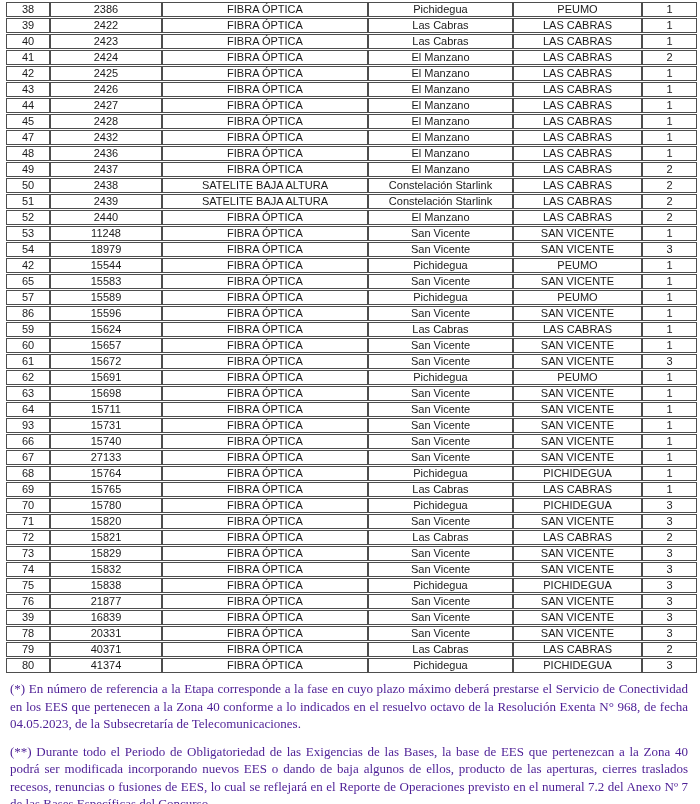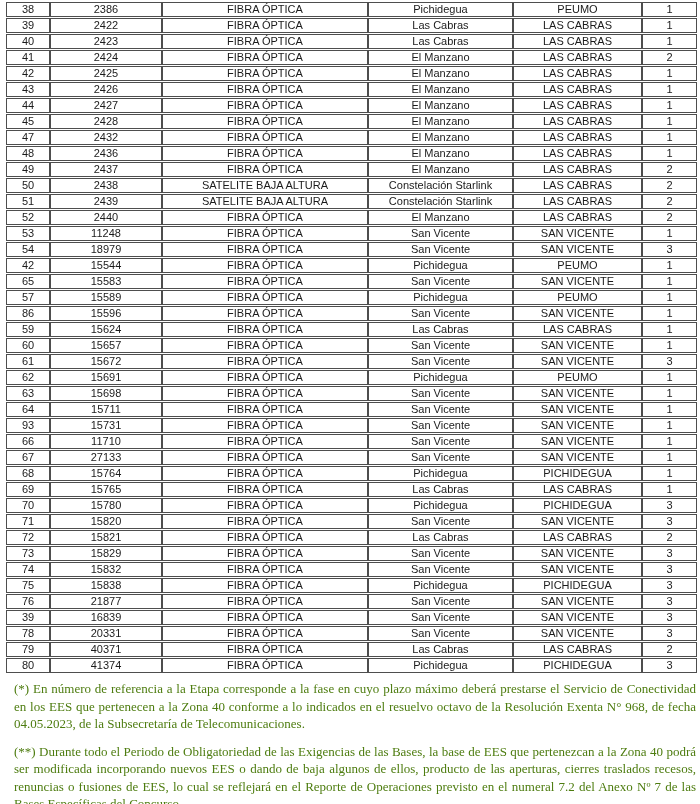--- a/index.html
+++ b/index.html
@@ -37,23 +37,23 @@
     vertical-align: middle;
     white-space: nowrap;
     overflow: hidden;
     color: #1b1b1b;
   }
   .footnote {
     font-family: "Liberation Serif", serif;
     font-size: 13px;
     line-height: 17.5px;
     text-align: justify;
-    color: #4d7c0f;
-    margin: 0;
-    padding: 0 4px 0 14px;
+    color: #4c1d95;
+    margin: 8px;
+    padding: 0 4px 0 2px;
   }
   .footnote.first { margin-top: 6px; }
   .footnote.second { margin-top: 10px; }
 </style>
 </head>
 <body>
 
 <div class="page">
 
   <table class="ees">
@@ -277,21 +277,21 @@
         <tr>
           <td>93</td>
           <td>15731</td>
           <td>FIBRA ÓPTICA</td>
           <td>San Vicente</td>
           <td>SAN VICENTE</td>
           <td>1</td>
         </tr>
         <tr>
           <td>66</td>
-          <td>11710</td>
+          <td>15740</td>
           <td>FIBRA ÓPTICA</td>
           <td>San Vicente</td>
           <td>SAN VICENTE</td>
           <td>1</td>
         </tr>
         <tr>
           <td>67</td>
           <td>27133</td>
           <td>FIBRA ÓPTICA</td>
           <td>San Vicente</td>

